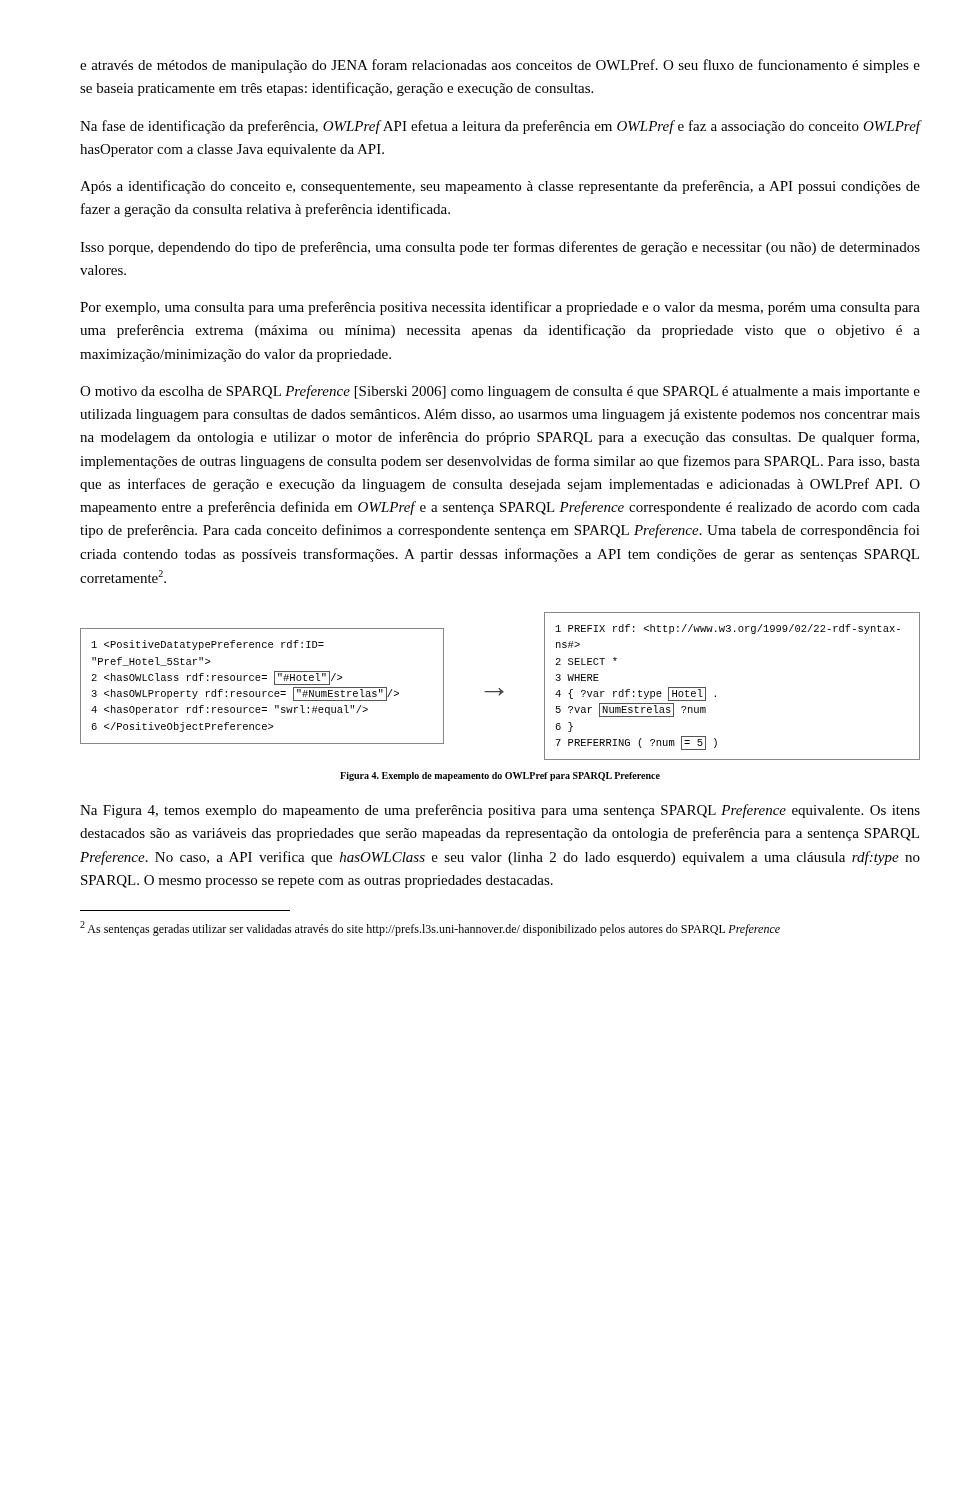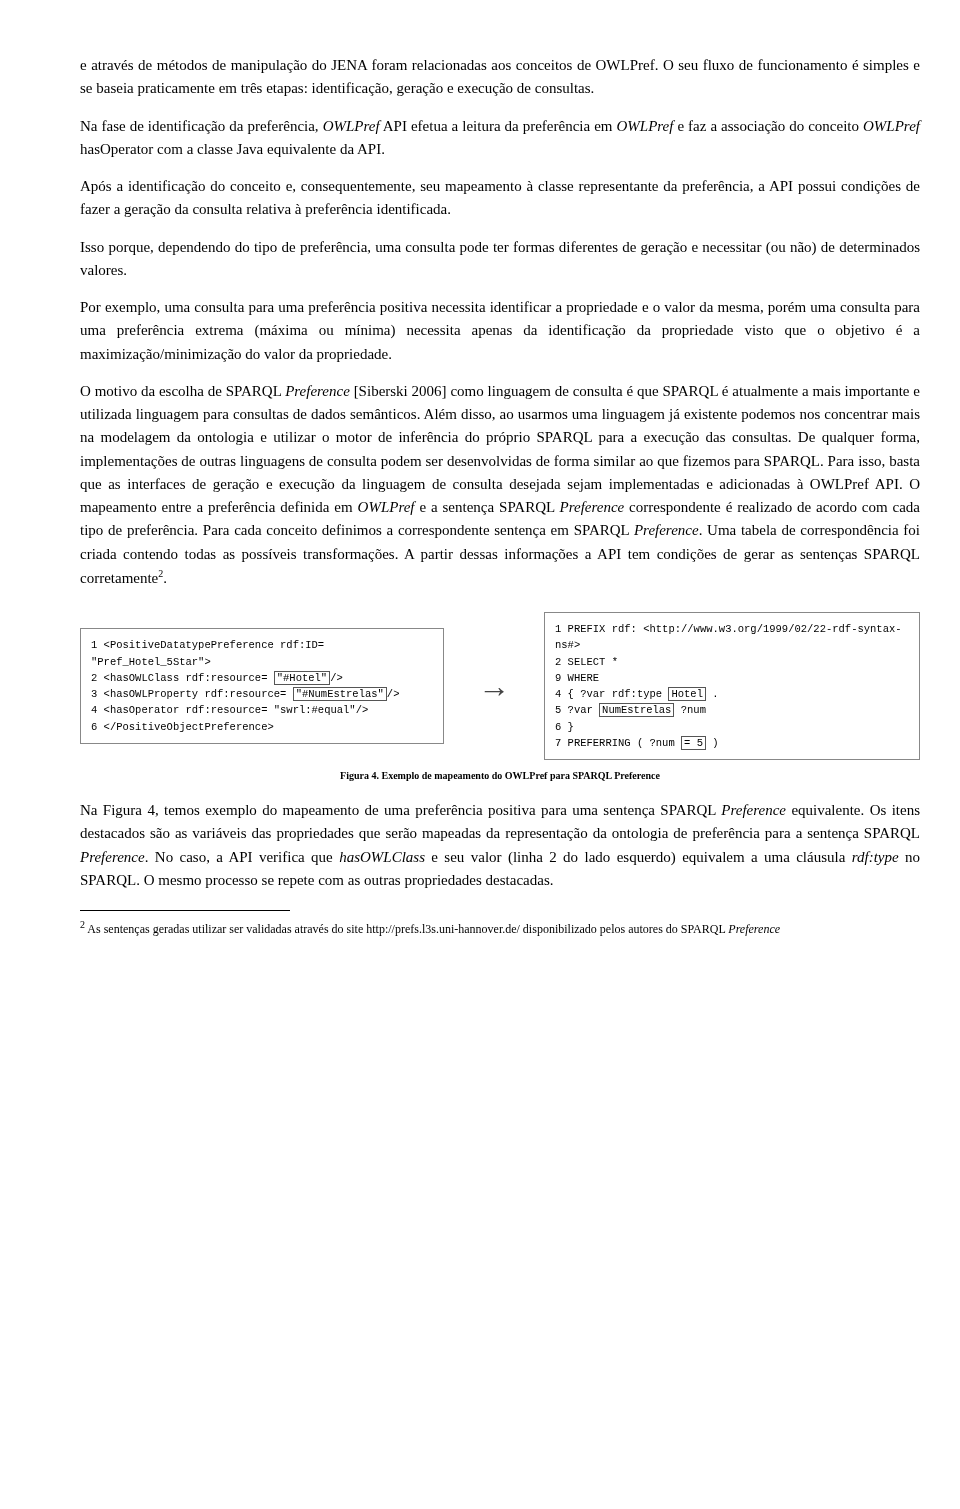--- a/index.html
+++ b/index.html
@@ -115,21 +115,21 @@
       <span class="code-line">3    &lt;hasOWLProperty rdf:resource= <span class="highlight-box">"#NumEstrelas"</span>/&gt;</span>
       <span class="code-line">4    &lt;hasOperator rdf:resource= "swrl:#equal"/&gt;</span>
       <span class="code-line">6  &lt;/PositiveObjectPreference&gt;</span>
     </div>
 
     <div class="figure-arrow">→</div>
 
     <div class="figure-box">
       <span class="code-line">1  PREFIX rdf:  &lt;http://www.w3.org/1999/02/22-rdf-syntax-ns#&gt;</span>
       <span class="code-line">2  SELECT *</span>
-      <span class="code-line">9  WHERE</span>
+      <span class="code-line">3  WHERE</span>
       <span class="code-line">4  { ?var rdf:type <span class="highlight-box">Hotel</span> .</span>
       <span class="code-line">5    ?var <span class="highlight-box">NumEstrelas</span> ?num</span>
       <span class="code-line">6  }</span>
       <span class="code-line">7  PREFERRING ( ?num <span class="highlight-box">= 5</span> )</span>
     </div>
   </div>
   <div class="figure-caption">
     <strong>Figura 4. Exemplo de mapeamento do OWLPref para SPARQL Preference</strong>
   </div>
 </div>

